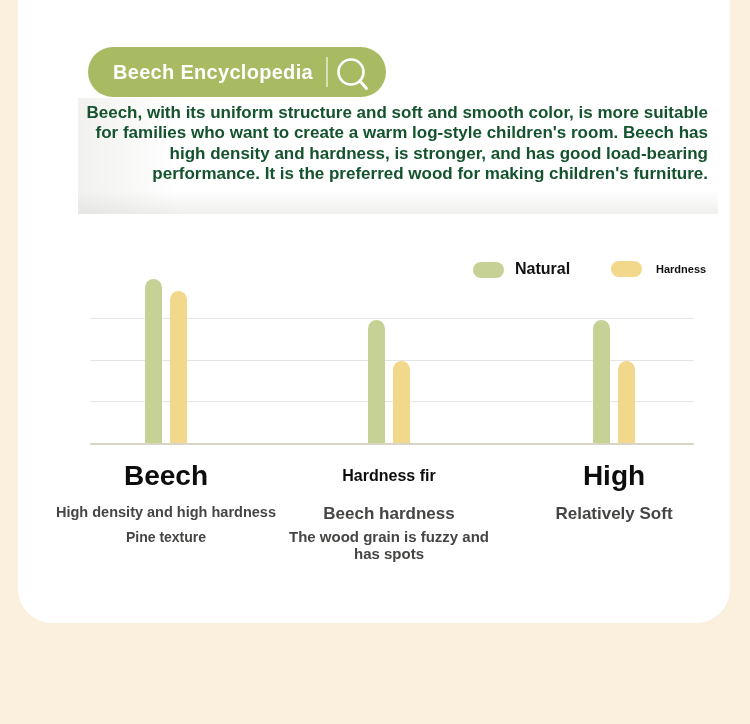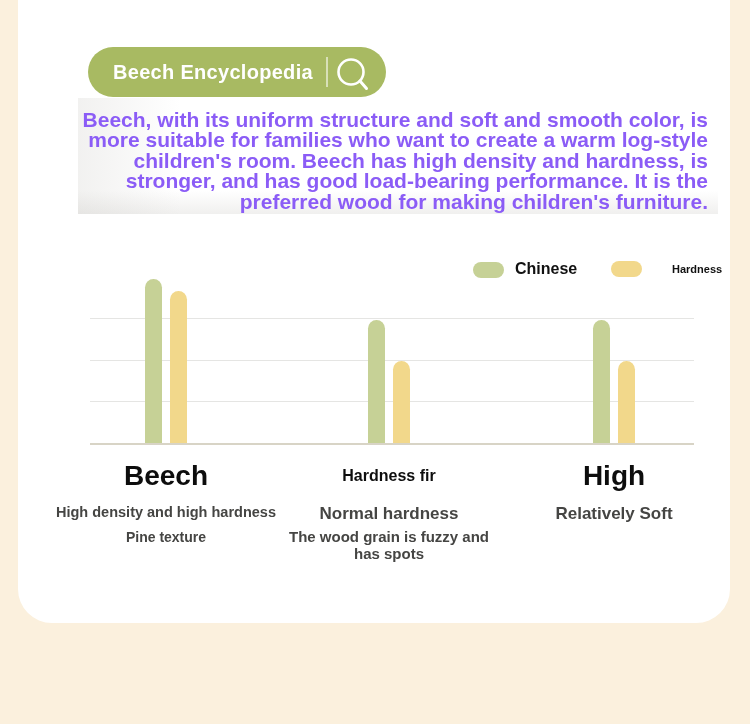--- a/index.html
+++ b/index.html
@@ -35,36 +35,36 @@
   .pill-search { position:absolute; left:245px; top:0; }
 
   
   .intro-wash {
     position:absolute; left:60px; top:98px; width:640px; height:116px;
     background:
       linear-gradient(90deg, rgba(187,185,179,0.20), rgba(255,255,255,0) 16%),
       linear-gradient(0deg, rgba(187,185,179,0.22), rgba(255,255,255,0) 20%);
   }
   .intro {
-    position:absolute; left:62px; top:110px; width:628px;
+    position:absolute; left:62px; top:103px; width:628px;
     text-align:right;
-    font-size:21px; font-weight:bold; line-height:20.4px;
-    color:#8b5cf6;
+    font-size:17px; font-weight:bold; line-height:20.4px;
+    color:#14532d;
   }
 
   
   .legend-item { position:absolute; }
   .legend-swatch {
     position:absolute; width:31px; height:16px; border-radius:8px;
   }
   .legend-label { position:absolute; font-weight:bold; color:#111; white-space:nowrap; }
   #legend-density .legend-swatch { left:455px; top:262px; }
   #legend-density .legend-label  { left:497px; top:260px; font-size:16px; }
   #legend-hardness .legend-swatch { left:593px; top:261px; }
-  #legend-hardness .legend-label  { left:638px; top:263px; font-size:11px;margin-left:16px; }
+  #legend-hardness .legend-label  { left:638px; top:263px; font-size:11px; }
 
   
   .chart {
     position:absolute; left:72px; top:270px; width:604px; height:173px;
     border-bottom:2px solid #d8d4c6;
   }
   .gridline {
     position:absolute; left:0; width:100%; height:1px; background:#e5e5e3;
   }
   .bar {
@@ -109,21 +109,21 @@
           <path d="M27 34 L33.5 41.5" stroke="#ffffff" stroke-width="3" stroke-linecap="round"></path>
         </svg>
       </span>
     </div>
 
     <div class="intro-wash"></div>
     <div class="intro">Beech, with its uniform structure and soft and smooth color, is more suitable for families who want to create a warm log-style children's room. Beech has high density and hardness, is stronger, and has good load-bearing performance. It is the preferred wood for making children's furniture.</div>
 
     <div class="legend-item" id="legend-density">
       <span class="legend-swatch" style="background: rgb(198, 209, 150);"></span>
-      <span class="legend-label">Chinese</span>
+      <span class="legend-label">Natural</span>
     </div>
     <div class="legend-item" id="legend-hardness">
       <span class="legend-swatch" style="background: rgb(242, 216, 139);"></span>
       <span class="legend-label">Hardness</span>
     </div>
 
     <div class="chart" style="border-bottom-color: rgb(216, 212, 198);">
         <div class="gridline" style="bottom: 41px; background: rgb(229, 229, 227);"></div>
         <div class="gridline" style="bottom: 82px; background: rgb(229, 229, 227);"></div>
         <div class="gridline" style="bottom: 124px; background: rgb(229, 229, 227);"></div>
@@ -135,21 +135,21 @@
         <div class="bar" style="left: 528px; width: 17px; height: 82px; background: rgb(242, 216, 139);"></div>
       </div>
 
     <div class="group" id="group-0">
       <div class="group-title">Beech</div>
       <div class="group-sub1">High density and high hardness</div>
       <div class="group-sub2">Pine texture</div>
     </div>
     <div class="group" id="group-1">
       <div class="group-title">Hardness fir</div>
-      <div class="group-sub1">Normal hardness</div>
+      <div class="group-sub1">Beech hardness</div>
       <div class="group-sub2">The wood grain is fuzzy and has spots</div>
     </div>
     <div class="group" id="group-2">
       <div class="group-title">High</div>
       <div class="group-sub1">Relatively Soft</div>
     </div>
 
   </div>
 </div>
 

